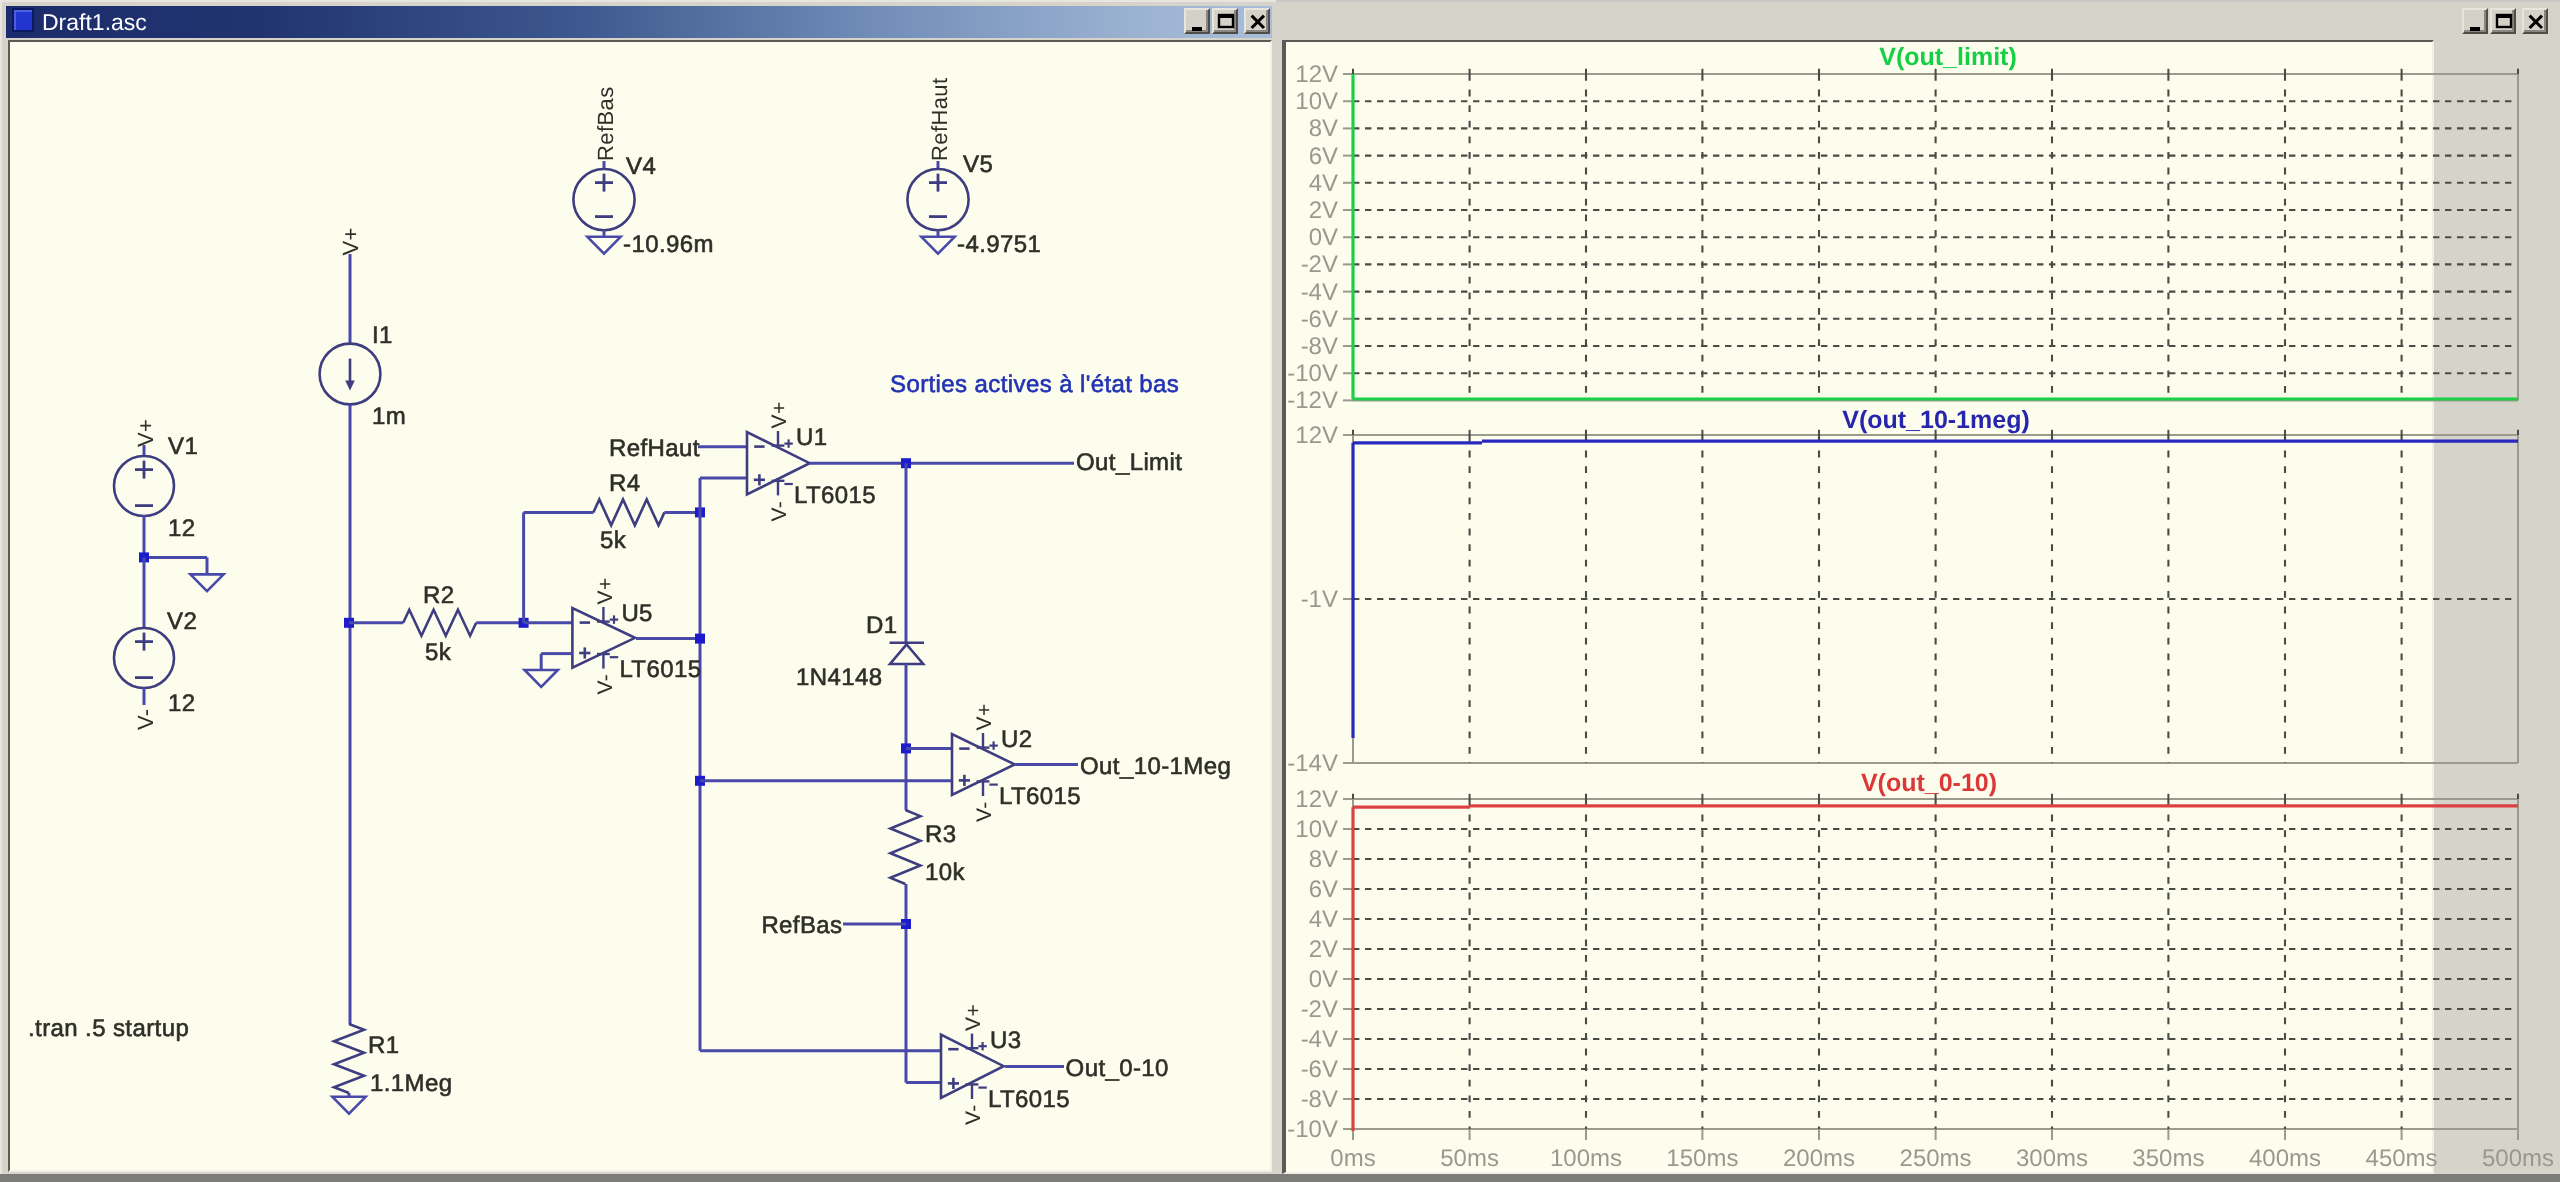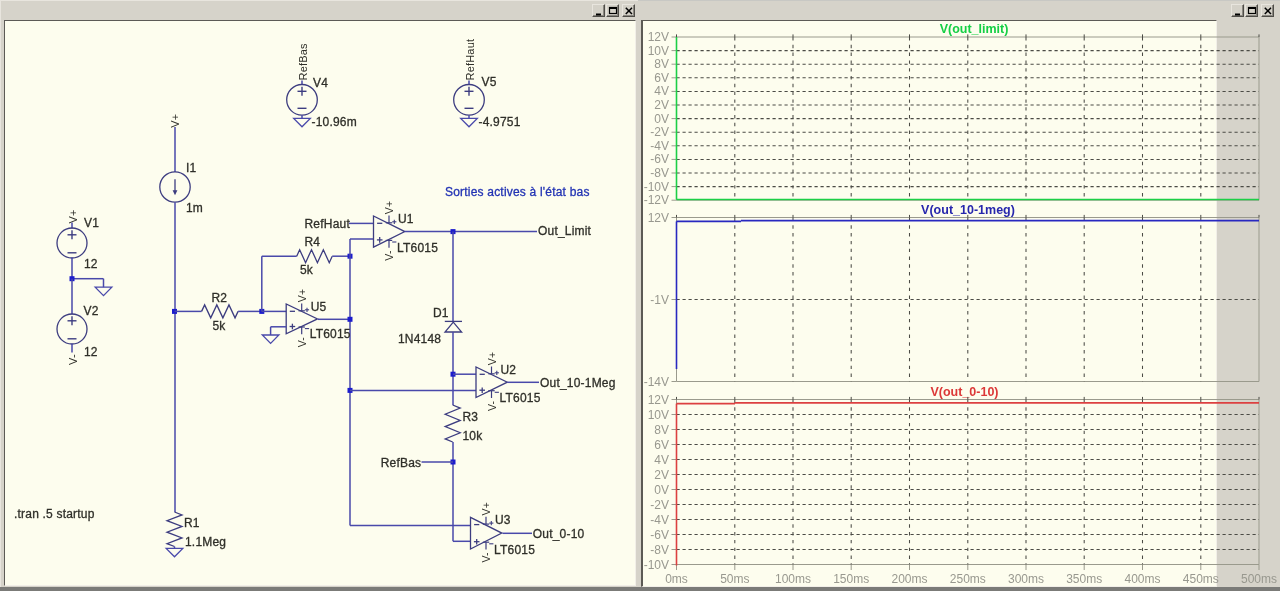--- a/index.html
+++ b/index.html
@@ -2,20 +2,24 @@
 <html><head><meta charset="utf-8"><style>
 *{margin:0;padding:0;box-sizing:border-box}
 body{width:1280px;height:591px;position:relative;overflow:hidden;background:#7b7b78;font-family:"Liberation Sans",sans-serif}
 .win{position:absolute;top:0;height:587px;background:#d6d3ca;}
 .tbar{position:absolute;left:2px;top:2px;right:2px;height:16px;}
 .content{position:absolute;left:3px;top:19px;border:1px solid;border-color:#5c5a55 #f2efe8 #f2efe8 #5c5a55;background:#fdfdee;}
 svg text{font-family:"Liberation Sans",sans-serif}
 </style></head>
 <body>
 <div class="win" style="left:0;width:638px;border-top:1px solid #e8e5de;border-left:1px solid #e8e5de;">
+  <div class="tbar" style="background:linear-gradient(90deg,#1c2c6c 0%,#21346f 20%,#3d588e 45%,#7490ba 70%,#9db3d2 90%,#a8bdd8 100%);">
+    <div style="position:absolute;left:3px;top:1px;width:11px;height:12px;background:#2335cf;border:1px solid #0a1a60;box-shadow:inset 1px 1px 0 #4c5fe0"></div>
+    <div style="position:absolute;left:18px;top:2.5px;color:#fff;font-size:11.5px;">Draft1.asc</div>
+  </div>
   <div style="position:absolute;left:591px;top:3px;width:13px;height:13px;background:#d4d1c8;border:1px solid;border-color:#e8e5de #4f4d48 #4f4d48 #e8e5de;box-shadow:inset -1px -1px 0 #8a8780;">
       <svg width="11" height="11" viewBox="0 0 11 11" style="position:absolute;left:0;top:0">
         <line x1="3" y1="9.5" x2="8" y2="9.5" stroke="#000" stroke-width="2"></line>
       </svg>
     </div>
 <div style="position:absolute;left:605px;top:3px;width:13px;height:13px;background:#d4d1c8;border:1px solid;border-color:#e8e5de #4f4d48 #4f4d48 #e8e5de;box-shadow:inset -1px -1px 0 #8a8780;">
       <svg width="11" height="11" viewBox="0 0 11 11" style="position:absolute;left:0;top:0">
         <rect x="2.5" y="2.5" width="7" height="6" fill="none" stroke="#000" stroke-width="1.2"></rect>
         <line x1="2.5" y1="3" x2="9.5" y2="3" stroke="#000" stroke-width="2"></line>
       </svg>

